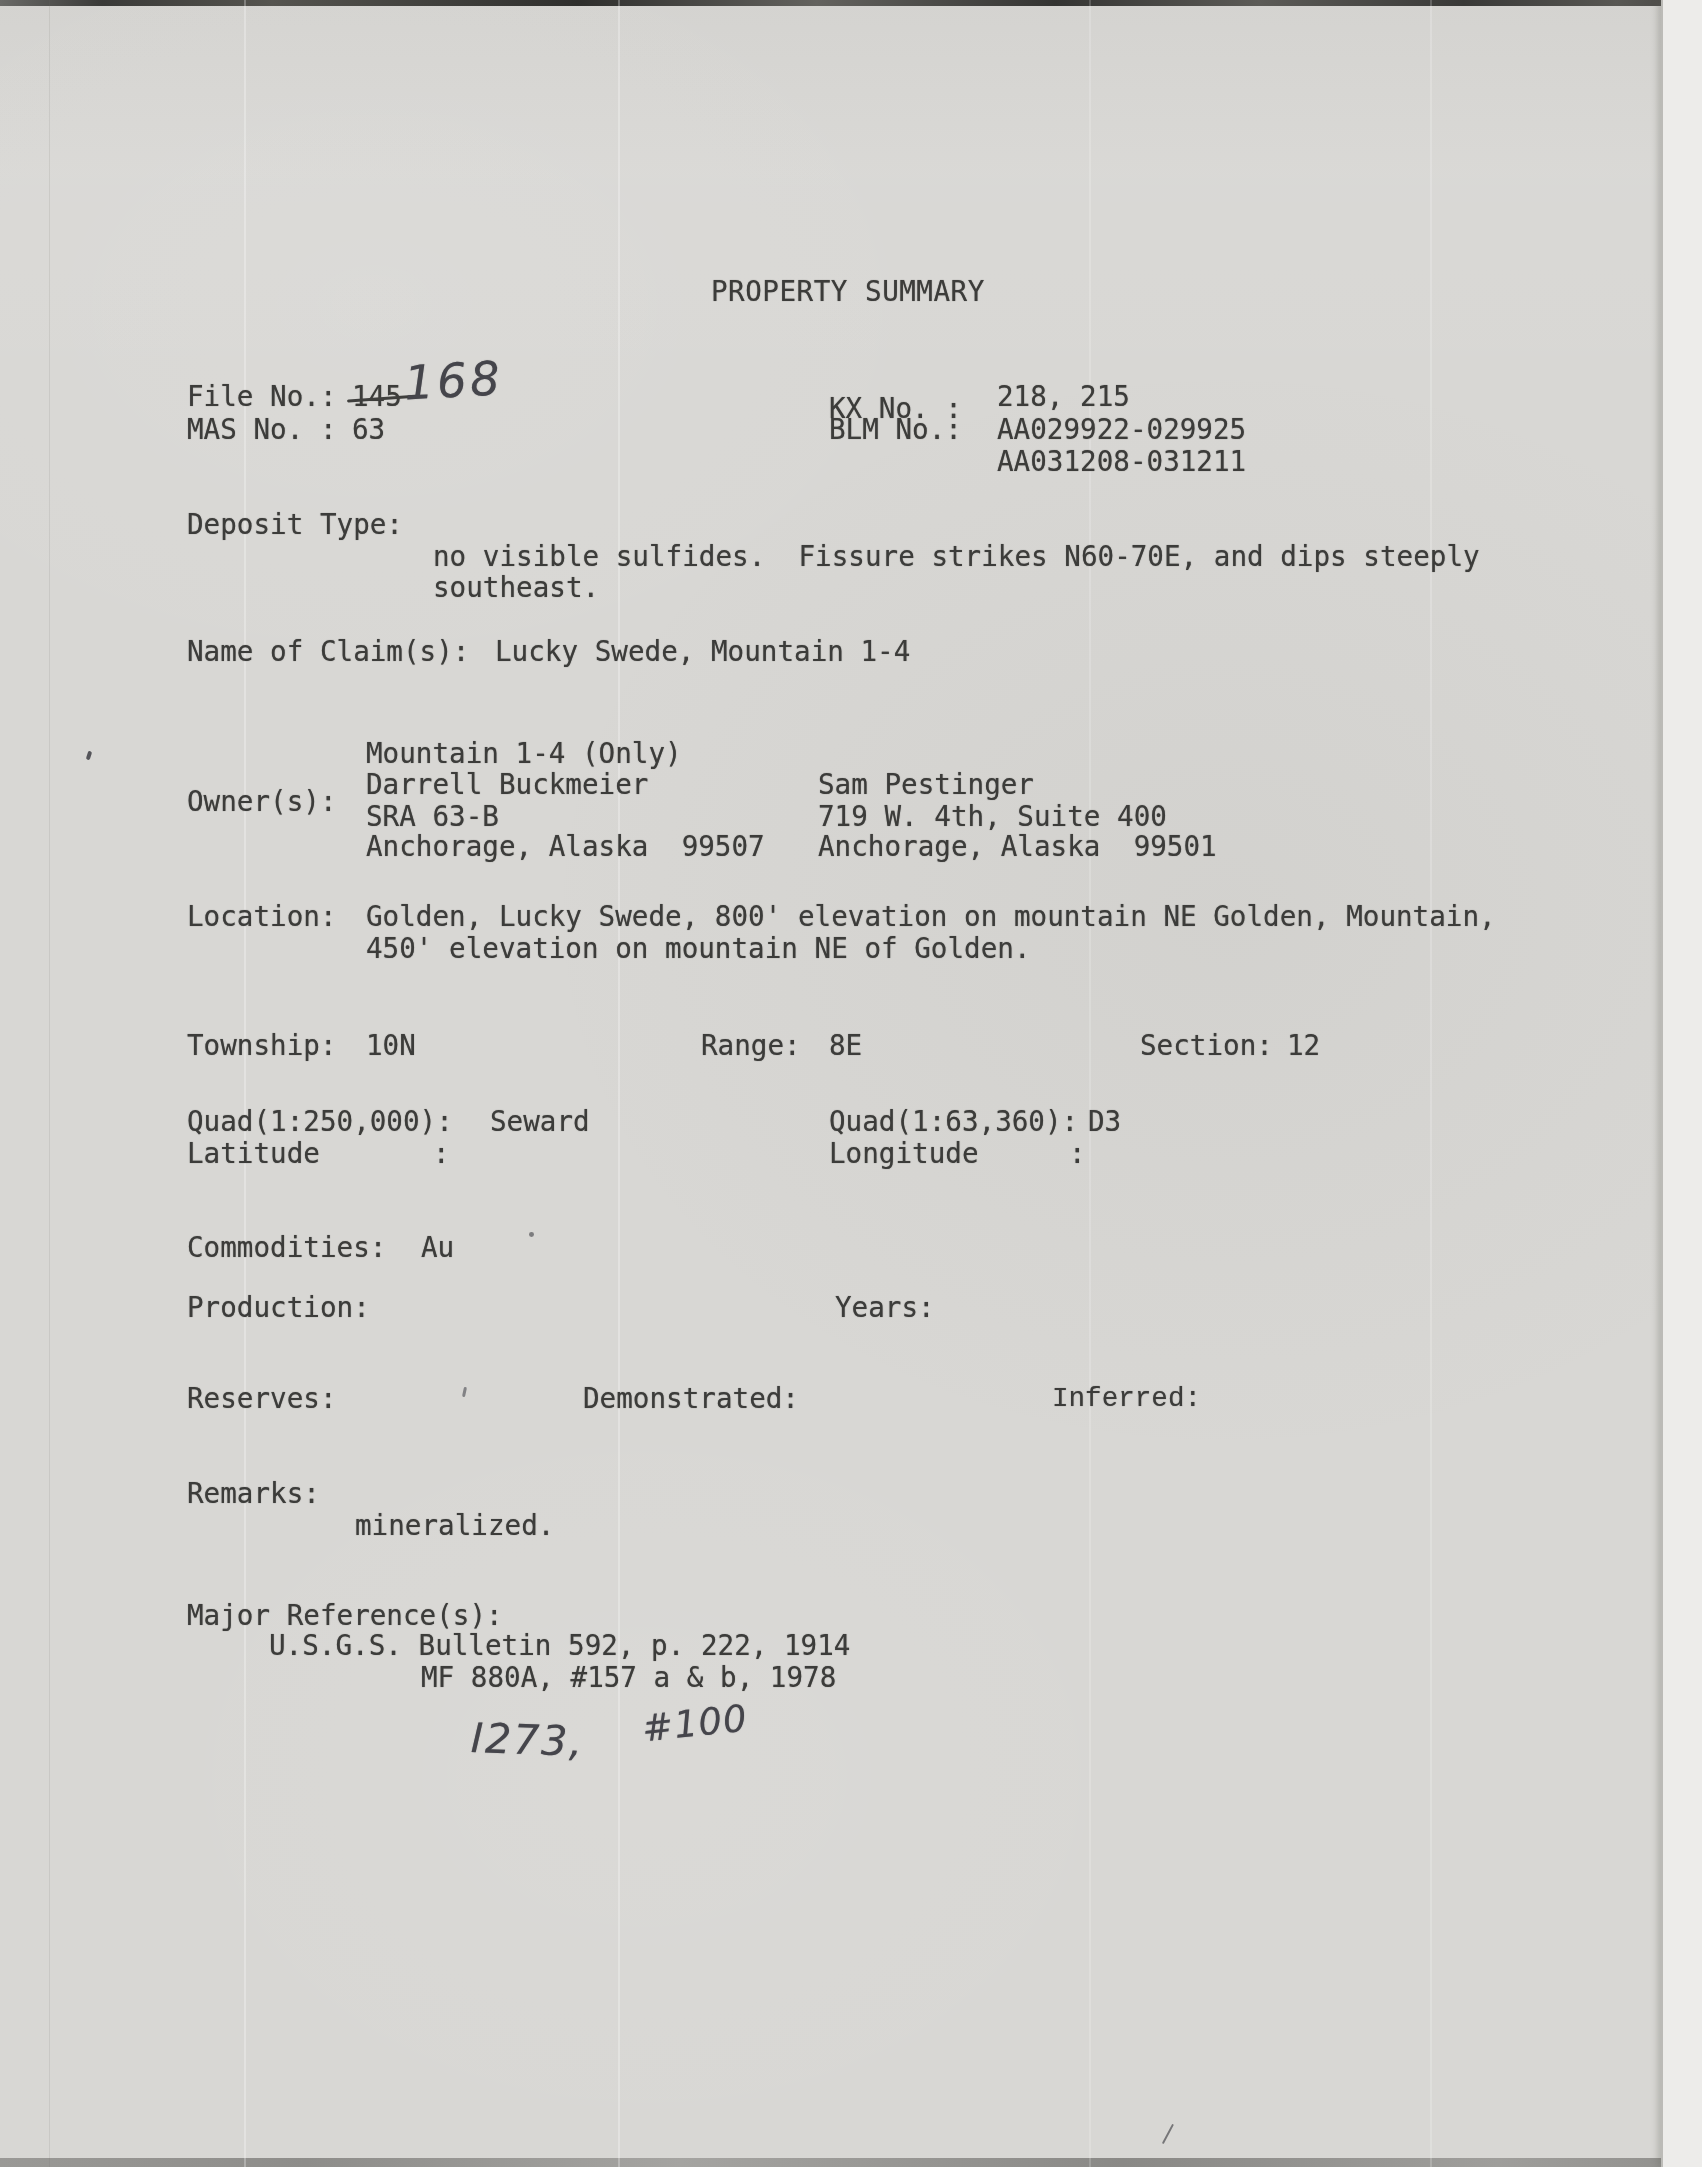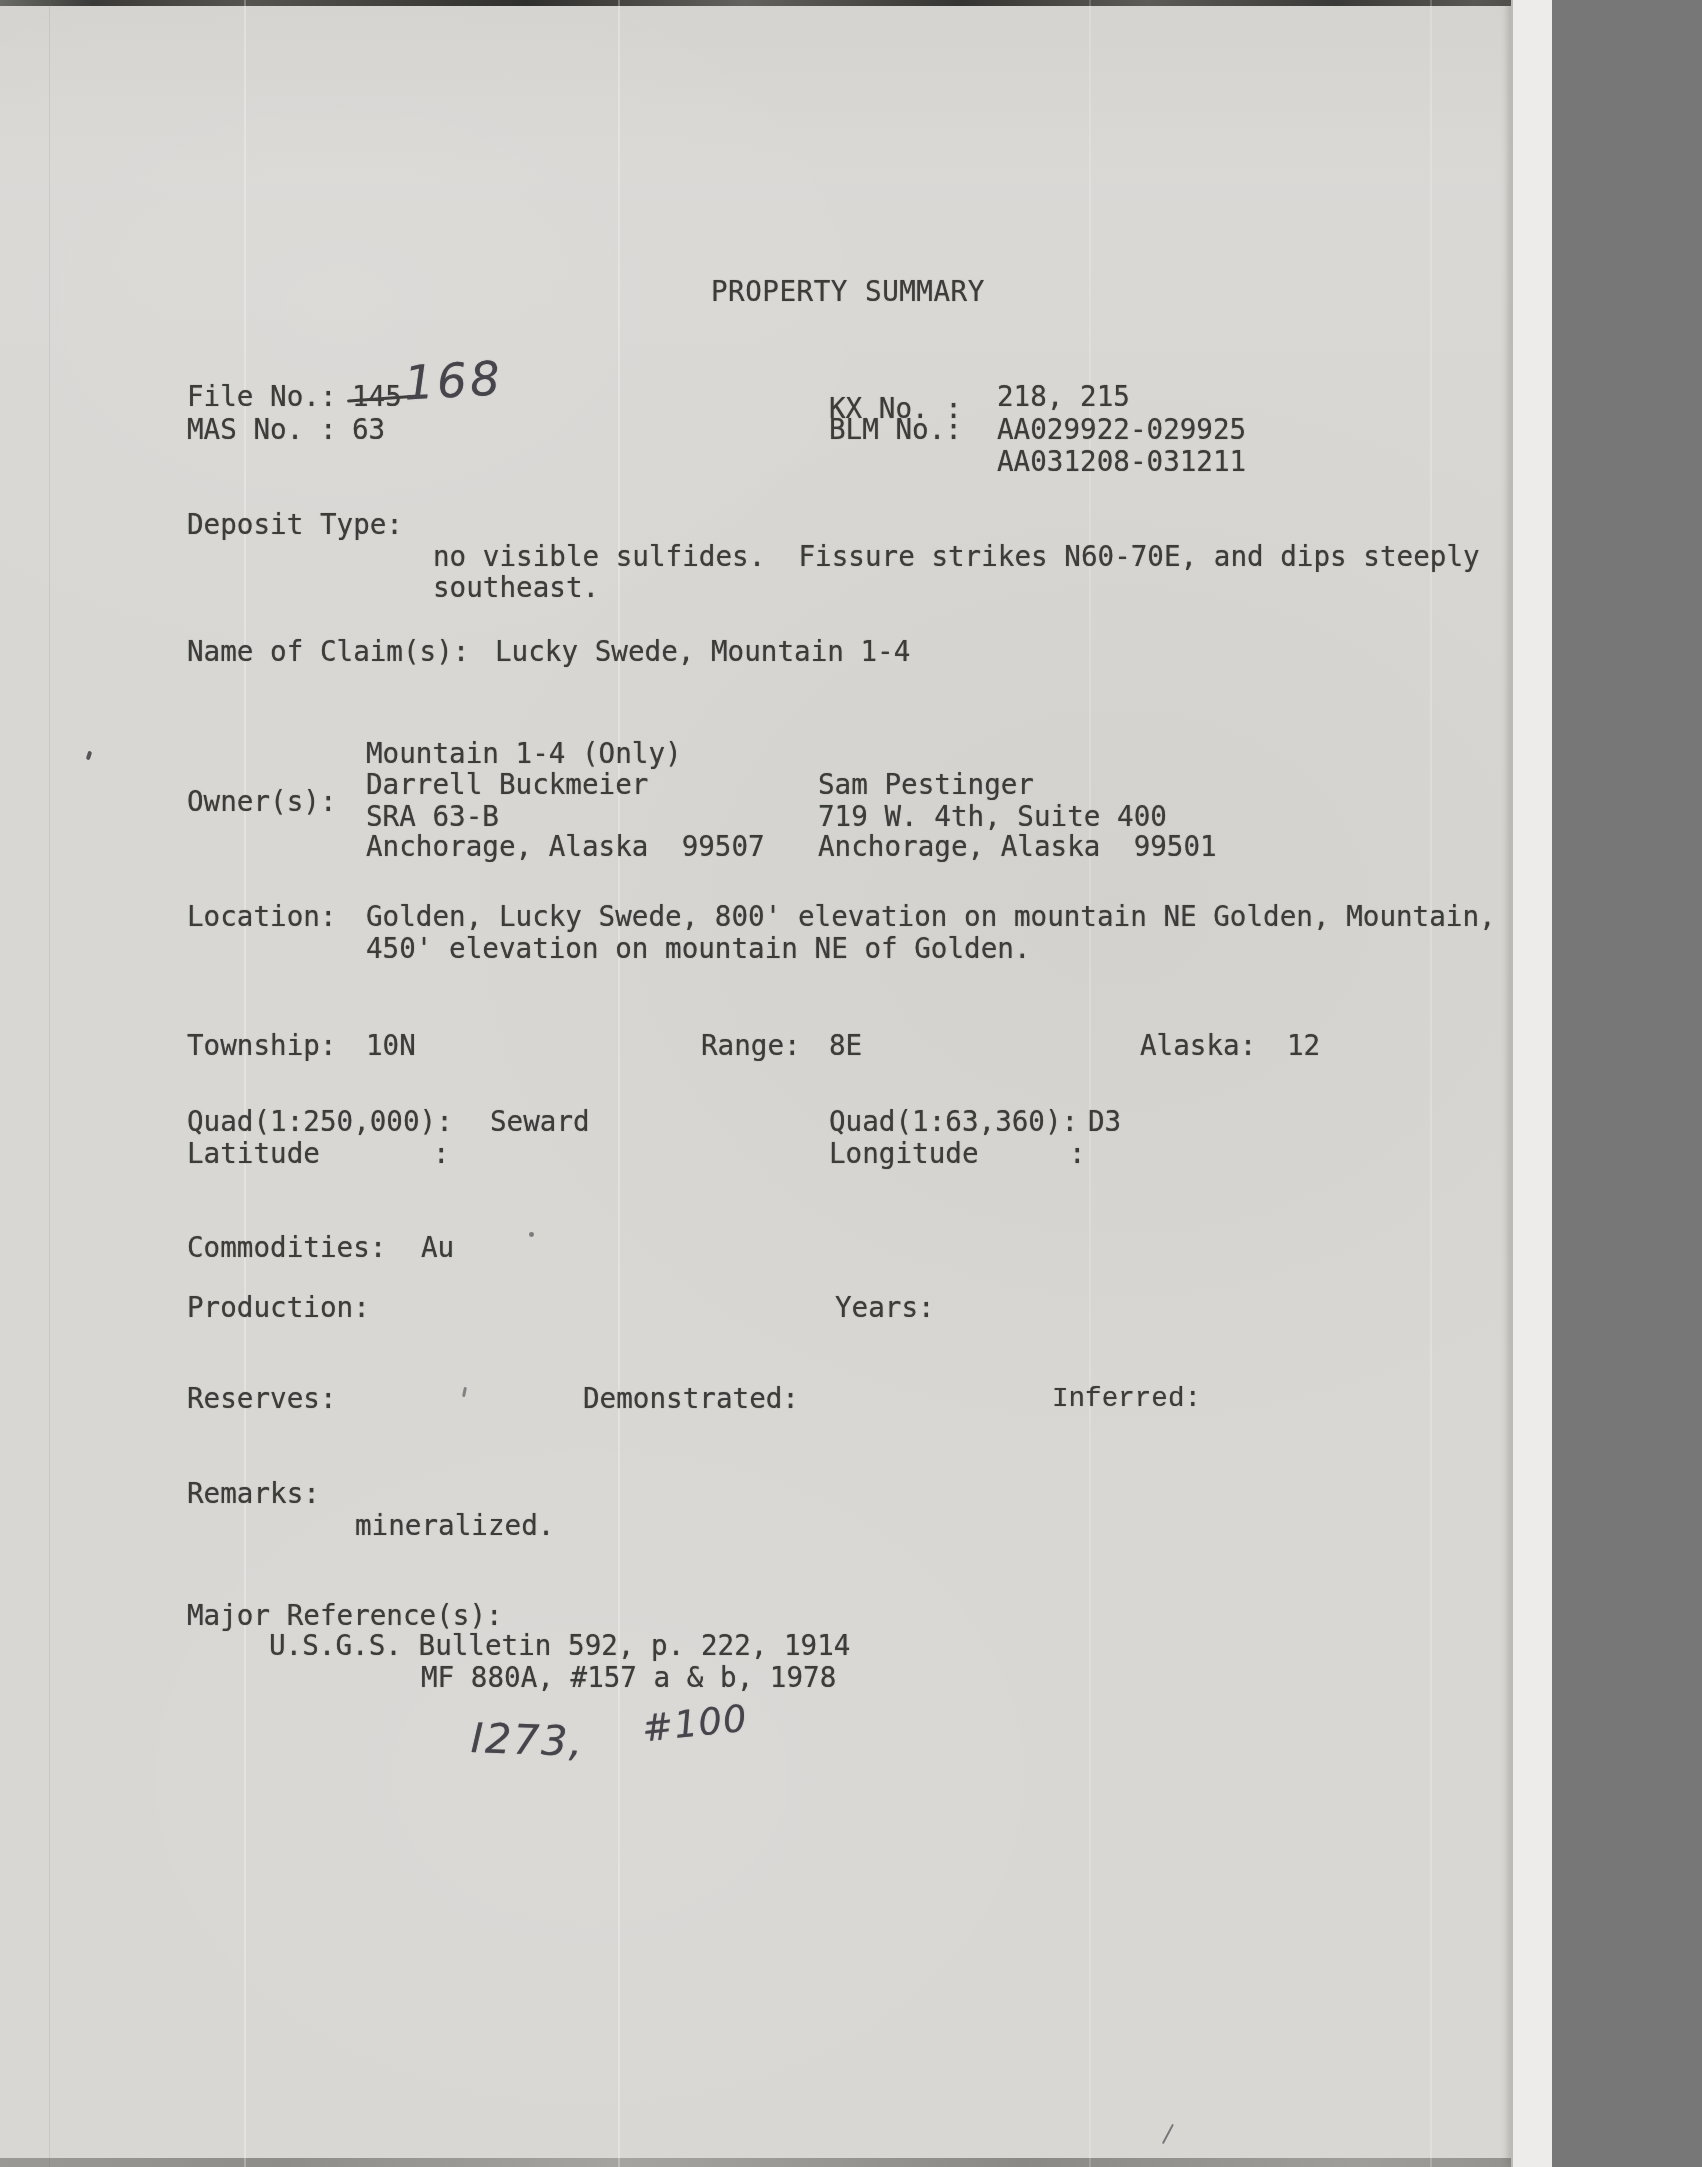--- a/index.html
+++ b/index.html
@@ -1,18 +1,18 @@
 <!DOCTYPE html>
 <html><head>
 <meta charset="utf-8">
 <style>
   html,body{margin:0;padding:0;background:#777;}
   .page{
     position:relative;
-    width:1552px;height:2167px;
+    width:1702px;height:2167px;
     background-color:#d8d7d4;
     background-image:
       radial-gradient(ellipse 887px 591px at 22% 14%, rgba(255,255,255,0.07), transparent 70%),
       radial-gradient(ellipse 985px 788px at 72% 42%, rgba(120,120,114,0.06), transparent 70%),
       radial-gradient(ellipse 788px 591px at 38% 82%, rgba(255,255,255,0.06), transparent 70%),
       linear-gradient(180deg, rgba(140,140,135,0.05) 0%, rgba(255,255,255,0.04) 8%, rgba(0,0,0,0) 20%);
     overflow:hidden;
     font-family:"DejaVu Sans Mono","Liberation Mono",monospace;
   }
   
@@ -104,21 +104,21 @@
   <span class="t" style="left:818px;top:830px;">Anchorage, Alaska  99501</span>
 
   <span class="t" style="left:187px;top:900px;">Location:</span>
   <span class="t" style="left:366px;top:900px;">Golden, Lucky Swede, 800' elevation on mountain NE Golden, Mountain,</span>
   <span class="t" style="left:366px;top:932px;">450' elevation on mountain NE of Golden.</span>
 
   <span class="t" style="left:187px;top:1029px;">Township:</span>
   <span class="t" style="left:366px;top:1029px;">10N</span>
   <span class="t" style="left:701px;top:1029px;">Range:</span>
   <span class="t" style="left:829px;top:1029px;">8E</span>
-  <span class="t" style="left:1140px;top:1029px;">Alaska:</span>
+  <span class="t" style="left:1140px;top:1029px;">Section:</span>
   <span class="t" style="left:1287px;top:1029px;">12</span>
 
   <span class="t" style="left:187px;top:1105px;">Quad(1:250,000):</span>
   <span class="t" style="left:490px;top:1105px;">Seward</span>
   <span class="t" style="left:829px;top:1105px;">Quad(1:63,360):</span>
   <span class="t" style="left:1088px;top:1105px;">D3</span>
 
   <span class="t" style="left:187px;top:1137px;">Latitude</span>
   <span class="t" style="left:433px;top:1137px;">:</span>
   <span class="t" style="left:829px;top:1137px;">Longitude</span>

